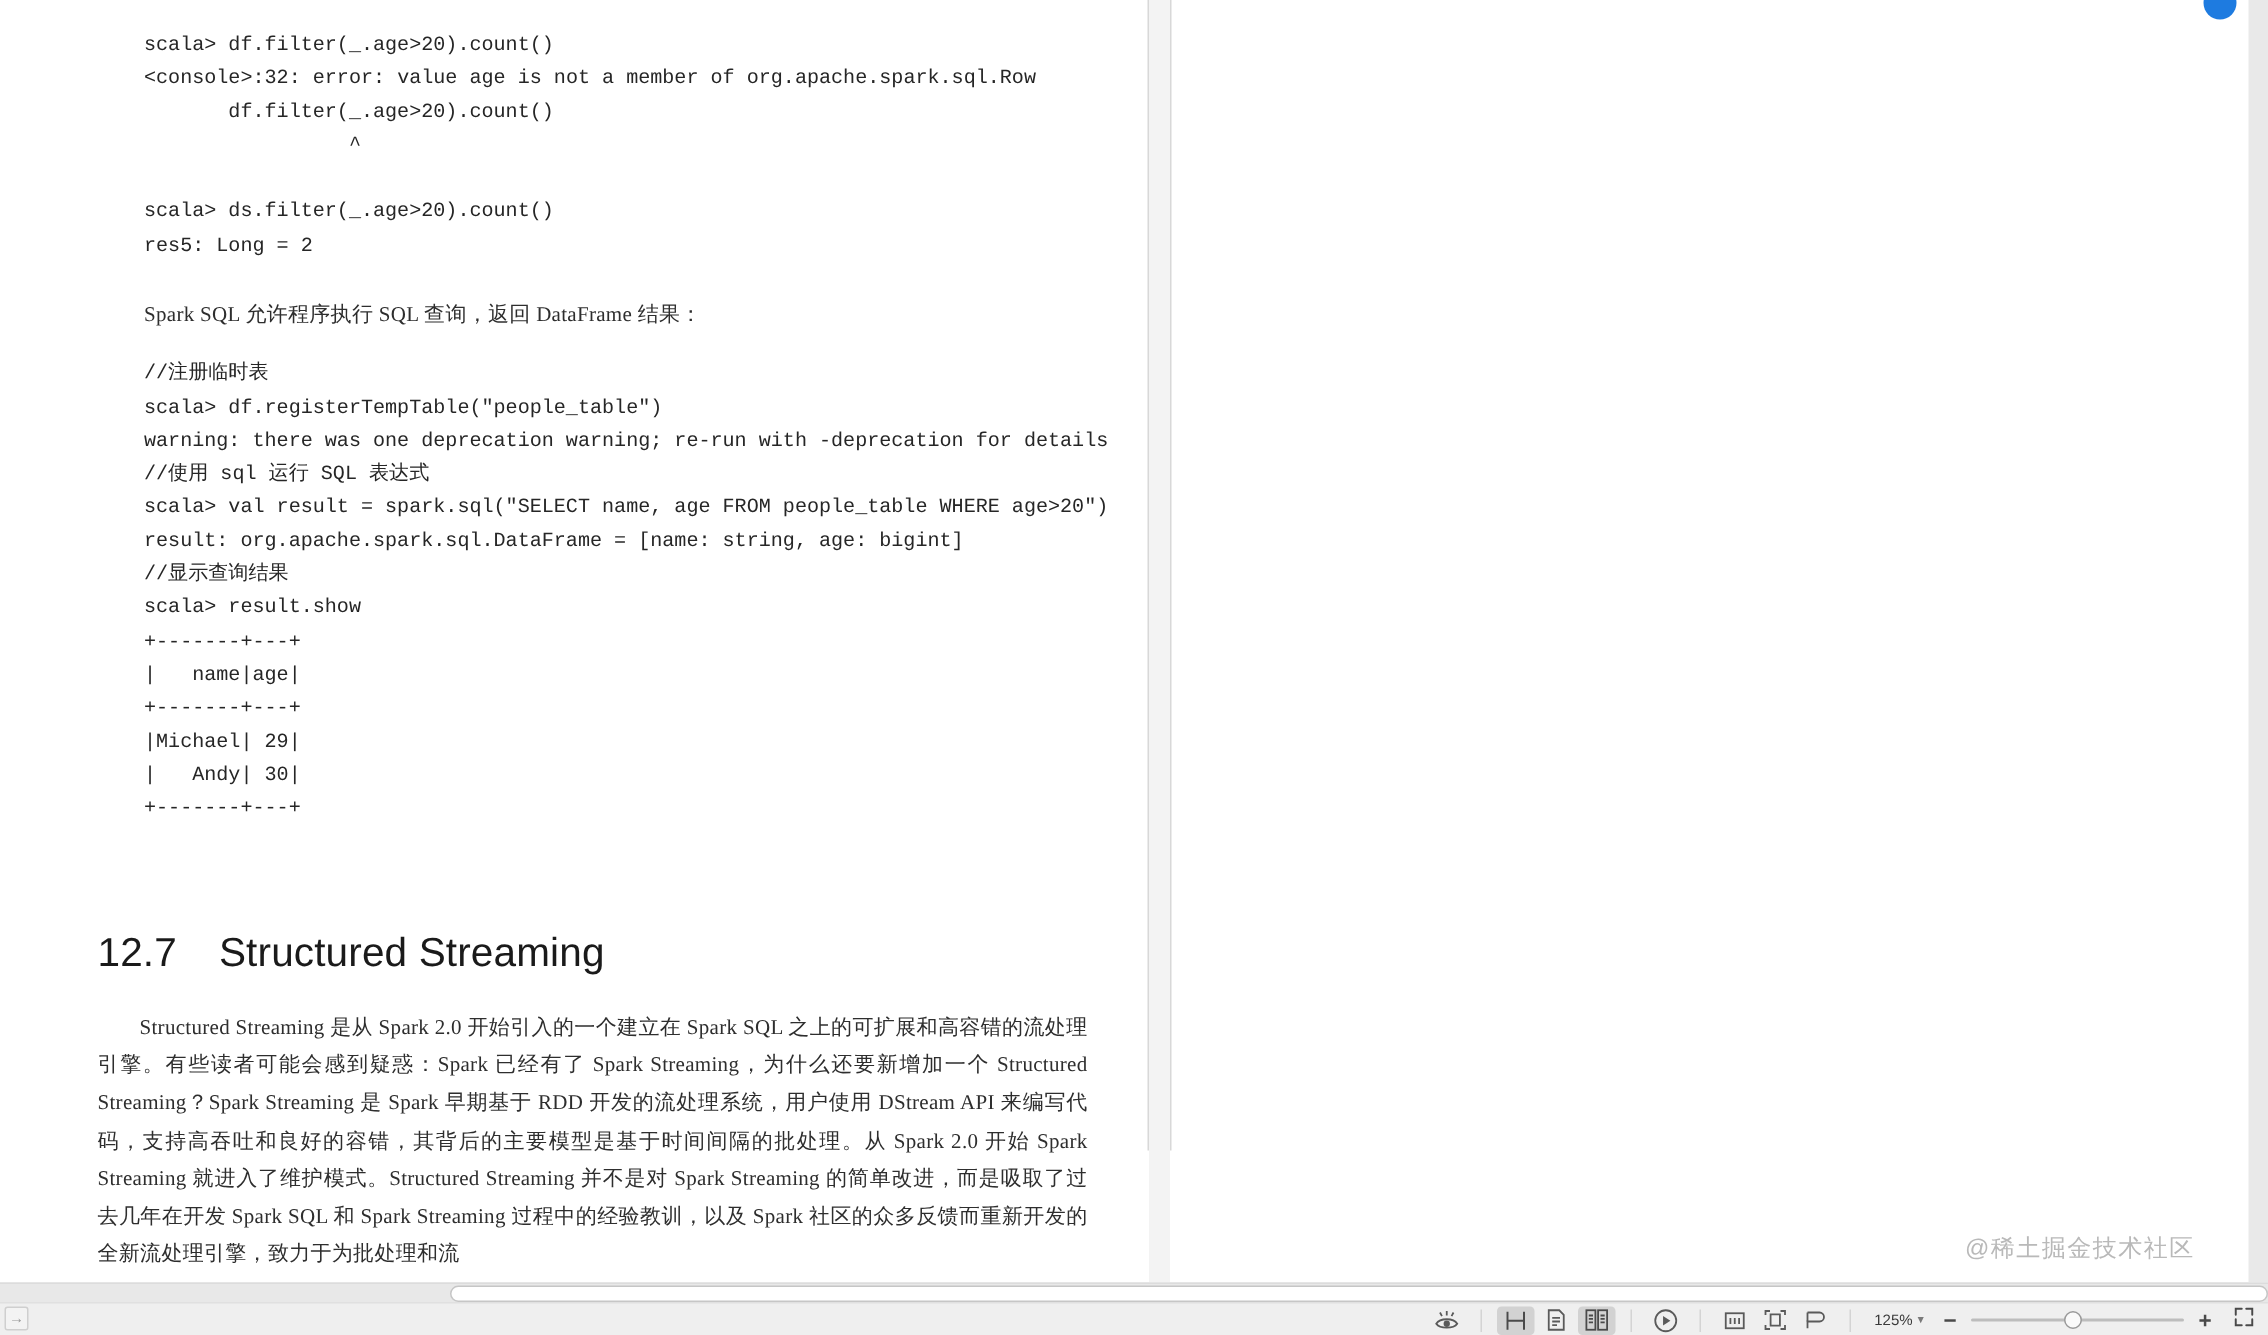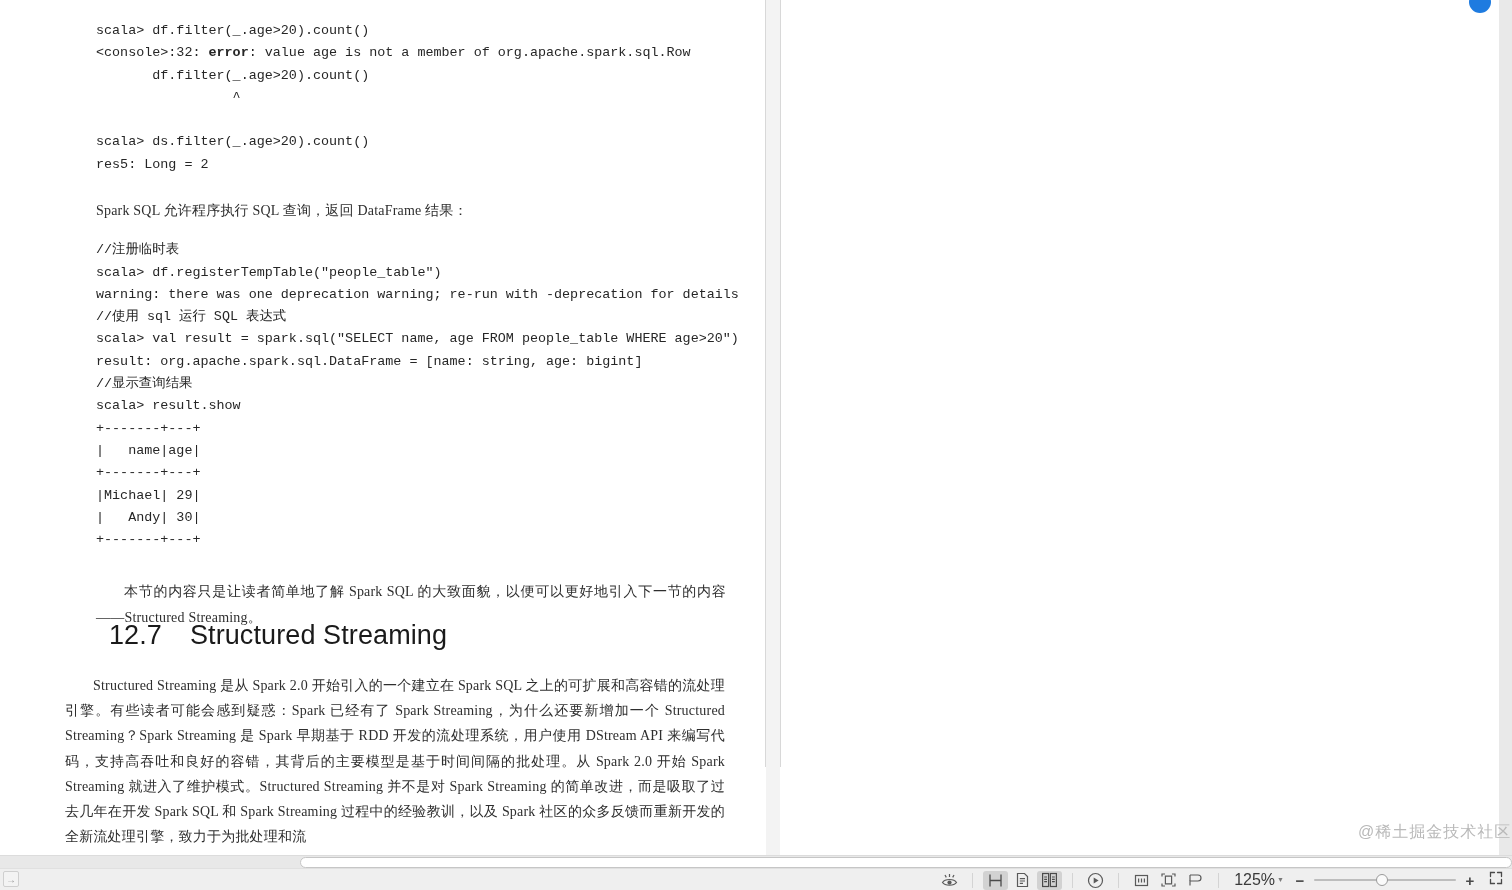--- a/index.html
+++ b/index.html
@@ -31,26 +31,25 @@
     font-family: "Liberation Serif", "DejaVu Serif", serif;
     font-size: 14px; line-height: 25.2px; color: #2e2e2e;
     text-align: justify; letter-spacing: .2px;
   }
   .body-cn.indent { text-indent: 2em; }
   .code {
     font-family: "Liberation Mono", "DejaVu Sans Mono", monospace;
     font-size: 13.4px; line-height: 22.3px; color: #262626;
     white-space: pre;
   }
-  .code b { font-weight: bold; }
+  .code b { font-weight: normal; }
   .h-section {
     font-family: "Liberation Sans", "DejaVu Sans", sans-serif;
     font-size: 27px; font-weight: 400; color: #1a1a1a;
     letter-spacing: .1px;
-    margin-left: 44px;
   }
   .h-section .num { margin-right: 28px; }
 
   
   .lp-pad { position: absolute; left: 96px; top: 20px; width: 630px; }
   .lp-pad2 { position: absolute; left: 65px; top: 620px; width: 660px; }
   .sp-16 { height: 16px; }
   .sp-22 { height: 22px; }
   .sp-28 { height: 28px; }
 
@@ -82,21 +81,21 @@
   }
   .tb-sep { width: 1px; height: 15px; background: #d4d4d4; margin: 0 9px; }
   .tb-btn {
     width: 25px; height: 19px; display: flex; align-items: center;
     justify-content: center; border-radius: 3px; margin: 0 1px;
     color: #5a5a5a;
   }
   .tb-btn.active { background: #d2d2d2; }
   .zoom-label {
     font-family: "Liberation Sans","DejaVu Sans",sans-serif;
-    font-size: 16px; color: #3a3a3a; margin: 0 2px 0 6px;
+    font-size: 10px; color: #3a3a3a; margin: 0 2px 0 6px;
   }
   .caret { font-size: 7px; color: #7a7a7a; margin-right: 8px; }
   .zm-minus, .zm-plus {
     font-family: "Liberation Sans","DejaVu Sans",sans-serif;
     font-size: 15px; color: #4a4a4a; width: 16px; text-align: center;
     font-weight: bold; line-height: 1;
   }
   .zoom-slider { position: relative; width: 142px; height: 14px; margin: 0 6px; }
   .zoom-track {
     position: absolute; top: 6px; left: 0; width: 142px; height: 2px;
@@ -113,21 +112,21 @@
     position: absolute; left: 1222px; top: 800px; width: 270px;
     font-family: "Liberation Sans","DejaVu Sans",sans-serif;
     color: #c9c9c9; pointer-events: none; user-select: none;
   }
   .win-wm .l1 { font-size: 19px; line-height: 24px; letter-spacing: .5px;}
   .win-wm .l2 { font-size: 13.5px; line-height: 20px; }
   .site-wm {
     position: absolute; left: 1310px; top: 822px;
     font-family: "Liberation Sans","DejaVu Sans",sans-serif;
     font-size: 16px; color: #b9b9b9; letter-spacing: 1px;
-    pointer-events: none; user-select: none; margin-left: 48px;
+    pointer-events: none; user-select: none;
   }
   .blue-dot {
     position: absolute; left: 1469px; top: -9px; width: 22px; height: 22px;
     border-radius: 50%; background: #1e7be0;
   }
   .right-rail {
     position: absolute; left: 1499px; top: 0; width: 13px; height: 855px;
     background: #e9e9e9;
   }
 </style>
@@ -158,21 +157,20 @@
 result: org.apache.spark.sql.DataFrame = [name: string, age: bigint]
 //显示查询结果
 scala&gt; result.show
 +-------+---+
 |   name|age|
 +-------+---+
 |Michael| 29|
 |   Andy| 30|
 +-------+---+</div>
         <div class="sp-28"></div>
-        <div class="body-cn indent">本节的内容只是让读者简单地了解 Spark SQL 的大致面貌，以便可以更好地引入下一节的内容——Structured Streaming。</div>
       </div>
 
       <div class="lp-pad2">
         <div class="h-section">
           <span class="num">12.7</span><span>Structured Streaming</span>
         </div>
         <div class="sp-22"></div>
         <div class="body-cn indent">Structured Streaming 是从 Spark 2.0 开始引入的一个建立在 Spark SQL 之上的可扩展和高容错的流处理引擎。有些读者可能会感到疑惑：Spark 已经有了 Spark Streaming，为什么还要新增加一个 Structured Streaming？Spark Streaming 是 Spark 早期基于 RDD 开发的流处理系统，用户使用 DStream API 来编写代码，支持高吞吐和良好的容错，其背后的主要模型是基于时间间隔的批处理。从 Spark 2.0 开始 Spark Streaming 就进入了维护模式。Structured Streaming 并不是对 Spark Streaming 的简单改进，而是吸取了过去几年在开发 Spark SQL 和 Spark Streaming 过程中的经验教训，以及 Spark 社区的众多反馈而重新开发的全新流处理引擎，致力于为批处理和流</div>
       </div>
     </div>

